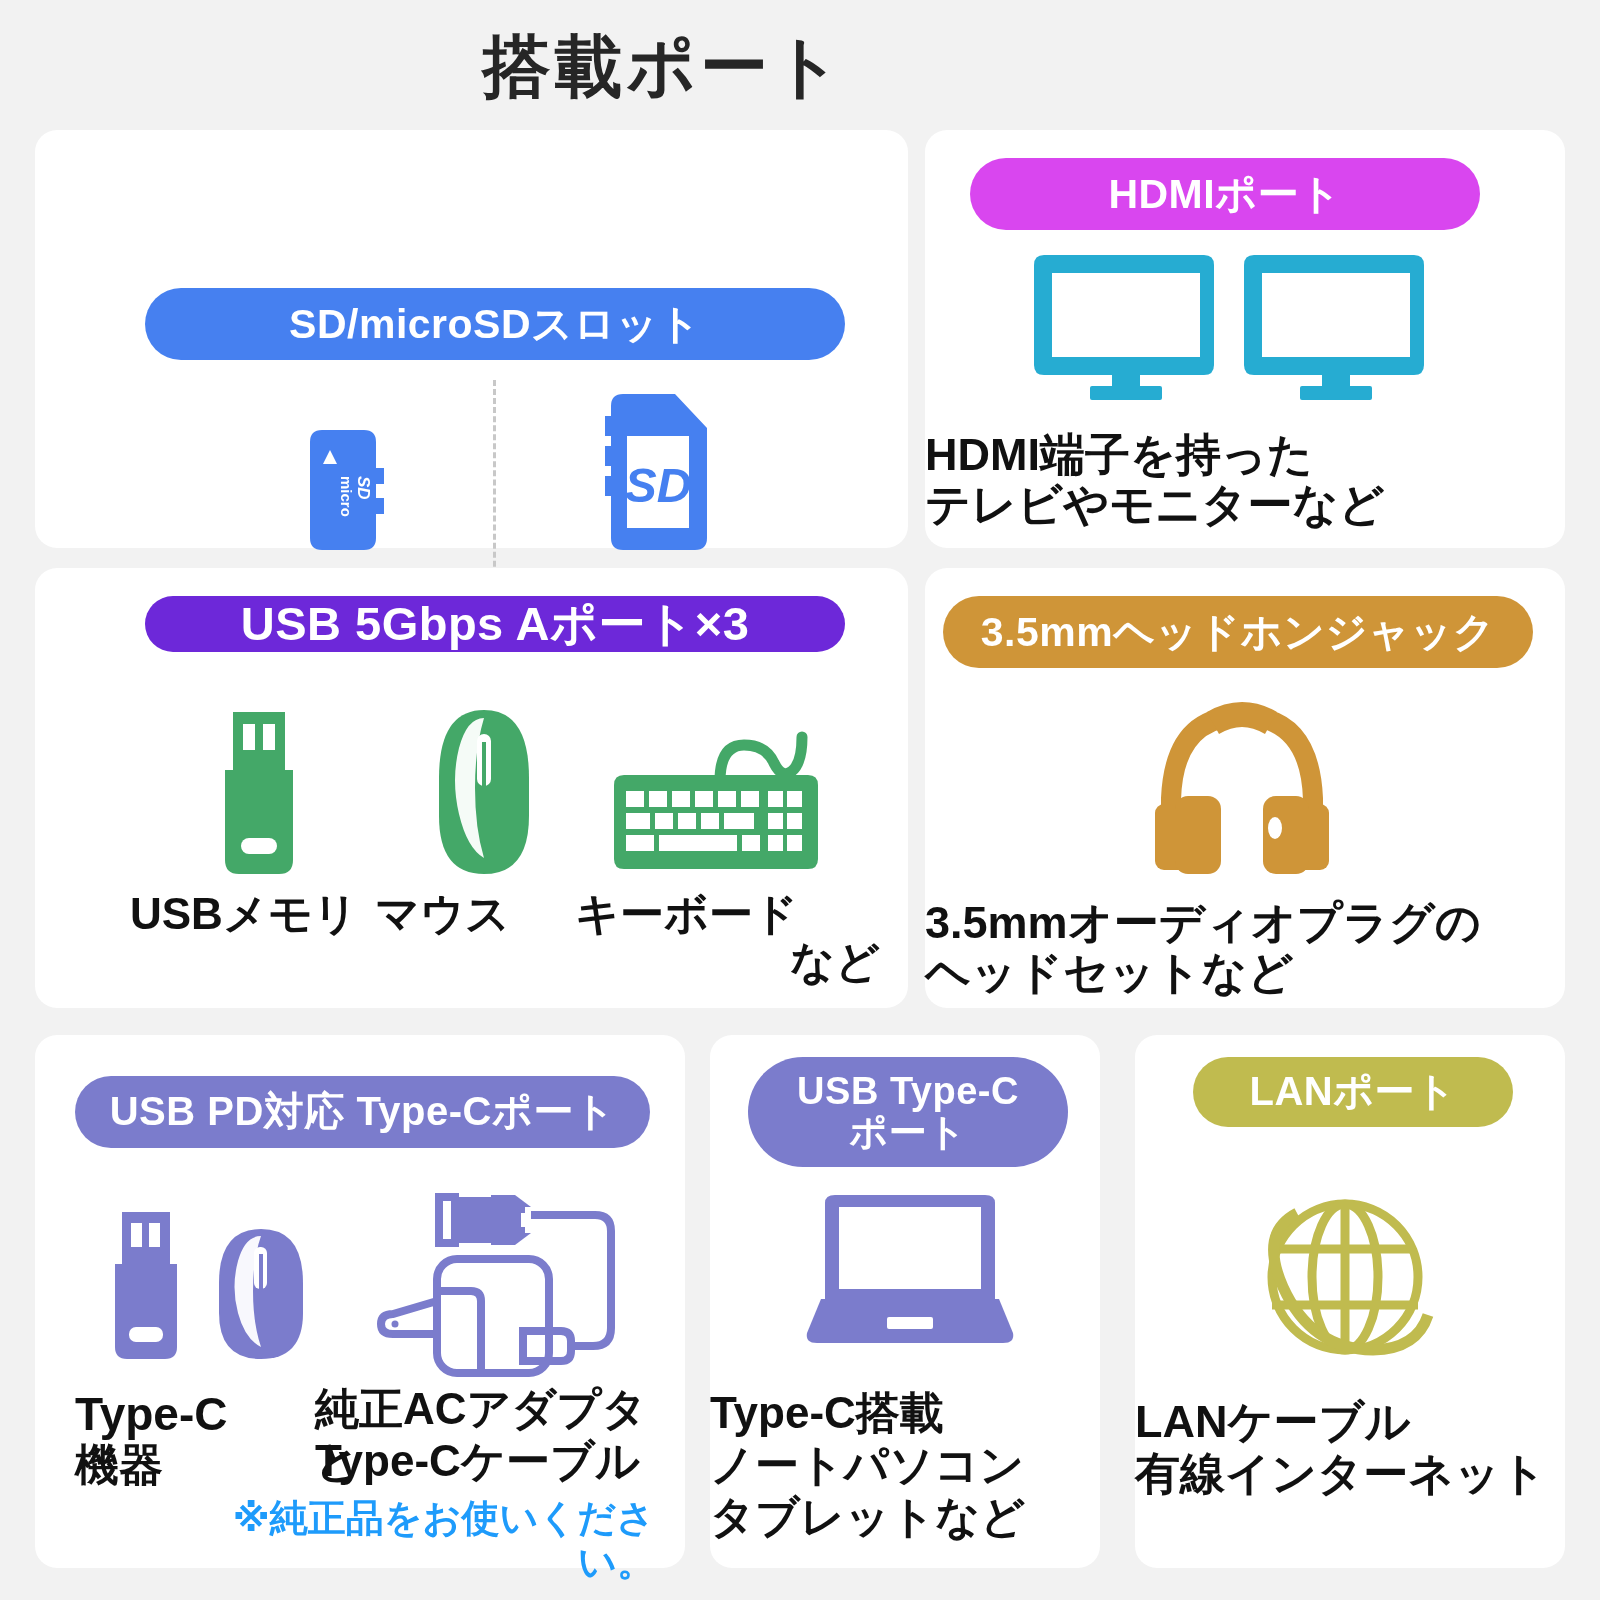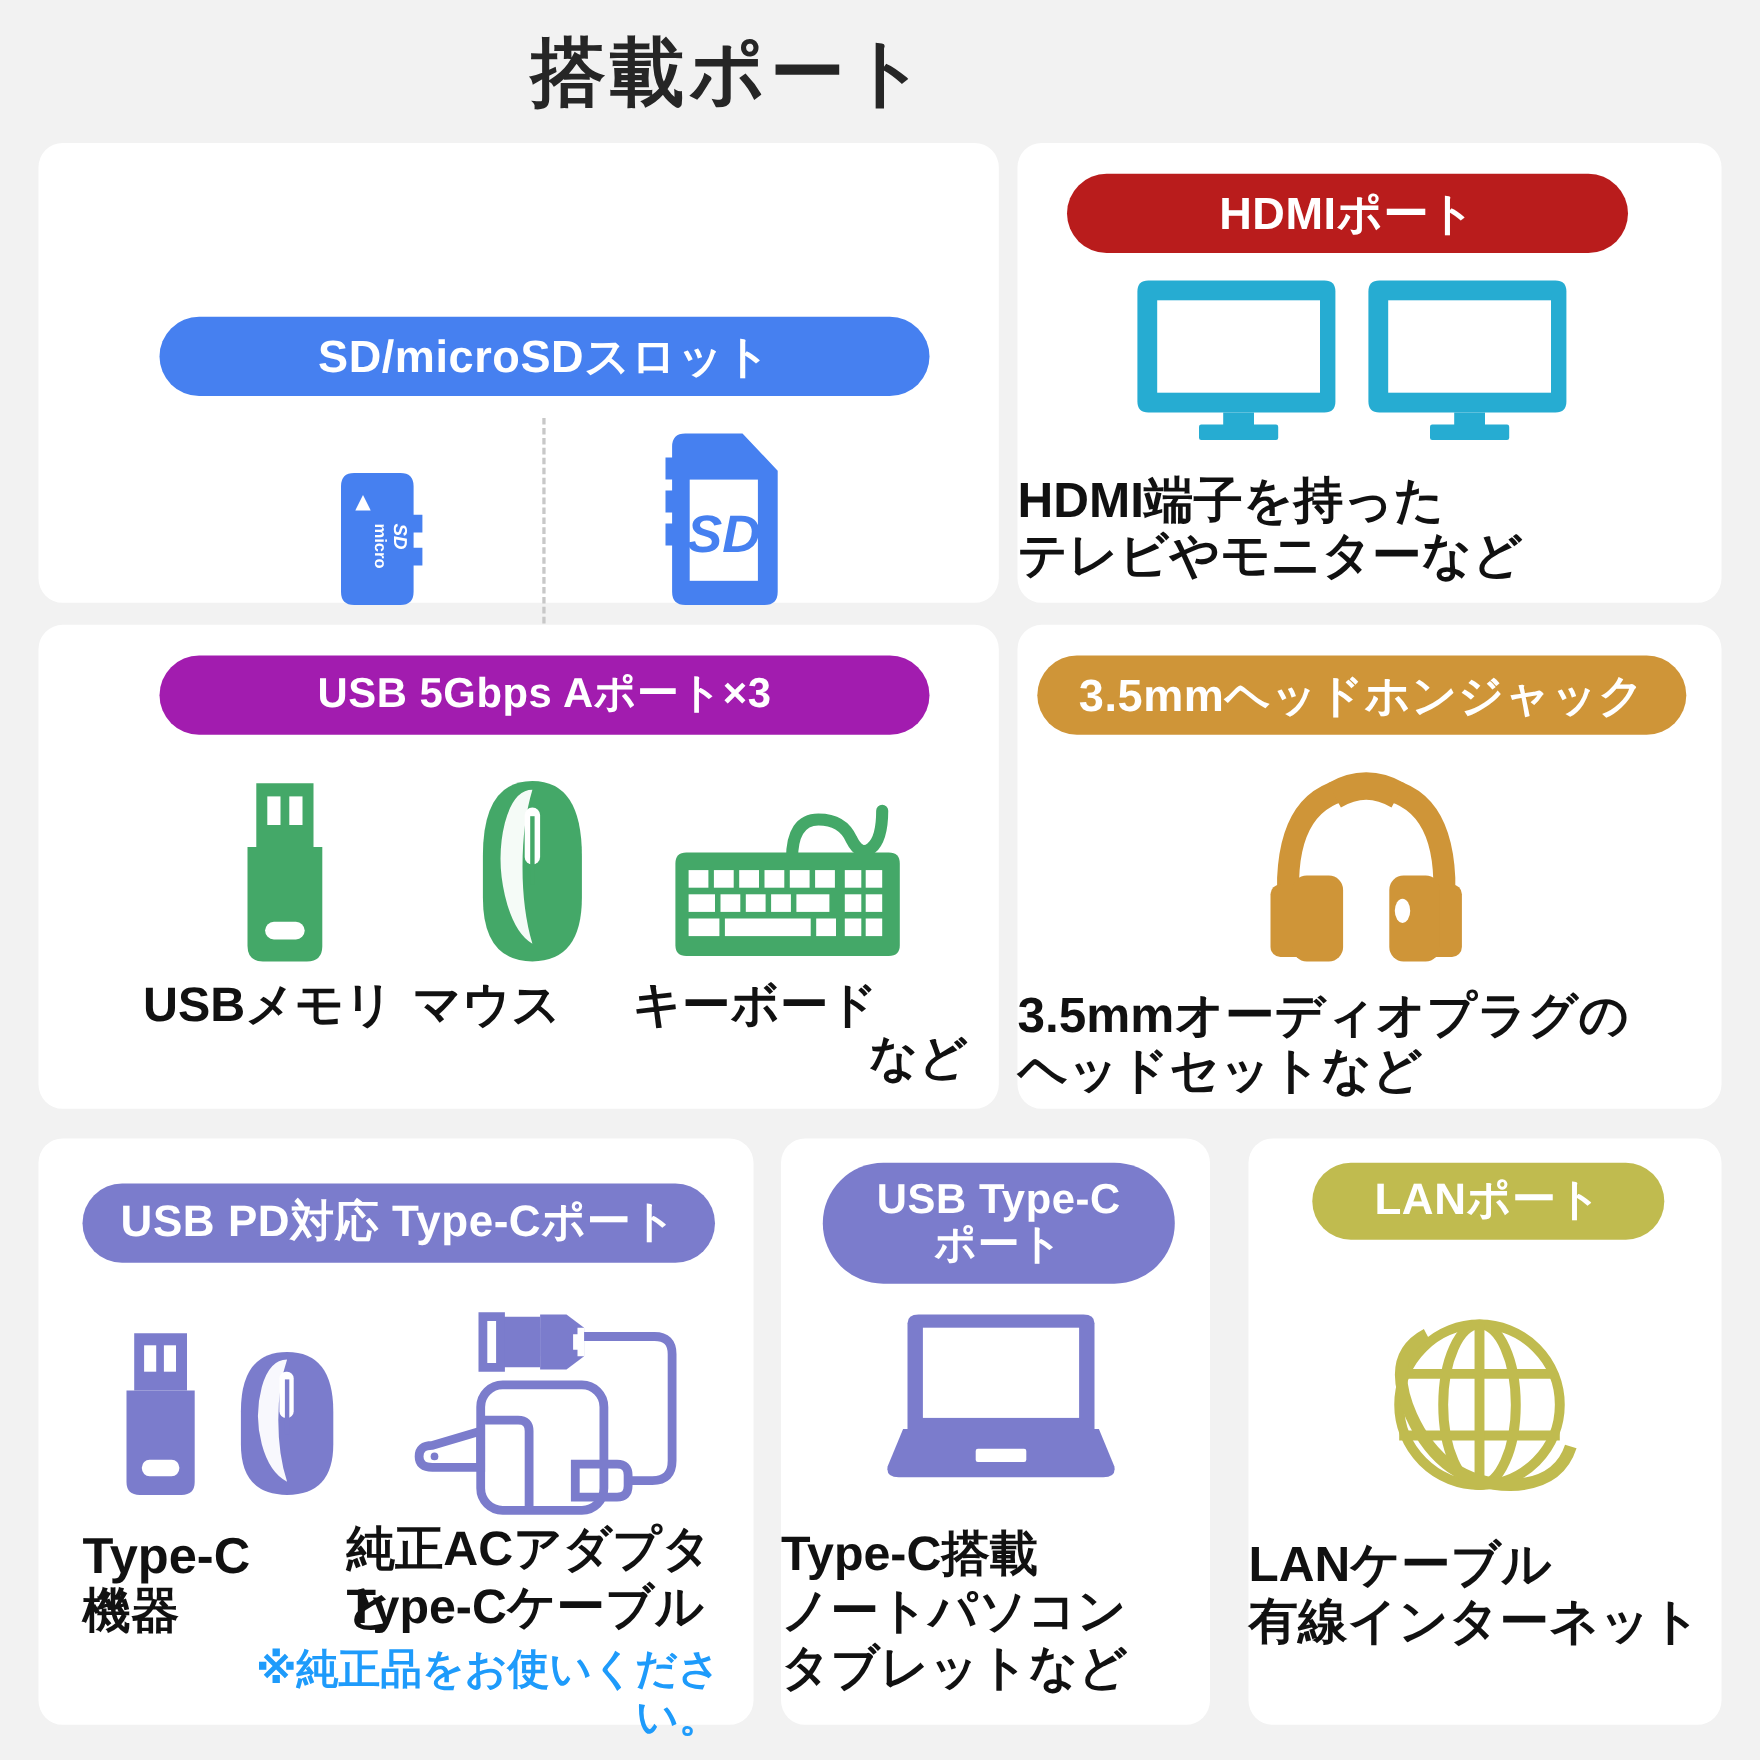--- a/index.html
+++ b/index.html
@@ -90,21 +90,21 @@
         <path d="M8 14 Q8 2 20 2 L72 2 L104 36 L104 146 Q104 158 92 158 L20 158 Q8 158 8 146 L8 104 L2 104 L2 84 L8 84 L8 74 L2 74 L2 54 L8 54 L8 44 L2 44 L2 24 L8 24 Z" fill="#4680f0"></path>
         <rect x="24" y="44" width="62" height="92" fill="#ffffff"></rect>
         <text x="55" y="110" text-anchor="middle" font-family="'Liberation Sans',sans-serif" font-size="48" font-weight="bold" font-style="italic" fill="#4680f0">SD</text>
       </svg>
     </div>
     <div class="caption" style="left:498px; top:432px; width:250px; font-size:44px;">SD</div>
     <div class="caption sub" style="left:498px; top:482px; width:250px; font-size:40px;">カード</div>
   </div>
 
   <div class="card" style="left:925px; top:130px; width:640px; height:418px;">
-    <div class="pill" style="left: 45px; top: 28px; width: 510px; height: 72px; font-size: 41px; background: #b91c1c;">HDMIポート</div>
+    <div class="pill" style="left: 45px; top: 28px; width: 510px; height: 72px; font-size: 41px; background: #d946ef;">HDMIポート</div>
 
     <div class="icon" style="left:105px; top:125px; width:400px; height:145px;">
       <svg width="400" height="145" viewBox="0 0 400 145">
         <g fill="#26acd2">
           <path d="M4 10 Q4 0 14 0 L174 0 Q184 0 184 10 L184 110 Q184 120 174 120 L14 120 Q4 120 4 110 Z"></path>
           <rect x="22" y="18" width="148" height="84" fill="#ffffff"></rect>
           <rect x="82" y="120" width="28" height="16"></rect>
           <rect x="60" y="131" width="72" height="14" rx="2"></rect>
           <path d="M214 10 Q214 0 224 0 L384 0 Q394 0 394 10 L394 110 Q394 120 384 120 L224 120 Q214 120 214 110 Z"></path>
           <rect x="232" y="18" width="148" height="84" fill="#ffffff"></rect>
@@ -112,21 +112,21 @@
           <rect x="270" y="131" width="72" height="14" rx="2"></rect>
         </g>
       </svg>
     </div>
 
     <div class="caption" style="left:0px; top:298px; width:640px; font-size:45px;">HDMI端子を持った</div>
     <div class="caption" style="left:0px; top:348px; width:640px; font-size:45px;">テレビやモニターなど</div>
   </div>
 
   <div class="card" style="left:35px; top:568px; width:873px; height:440px;">
-    <div class="pill" style="left: 110px; top: 28px; width: 700px; height: 72px; font-size: 38px; background: #a21caf;">USB 5Gbps Aポート×3</div>
+    <div class="pill" style="left: 110px; top: 28px; width: 700px; height: 56px; font-size: 47px; background: #6d28d9;">USB 5Gbps Aポート×3</div>
 
     <div class="icon" style="left:186px; top:140px; width:76px; height:170px;">
       <svg width="76" height="170" viewBox="0 0 76 170">
         <g fill="#44a868">
           <path d="M12 4 L64 4 L64 62 L12 62 Z"></path>
           <rect x="22" y="16" width="12" height="26" fill="#ffffff"></rect>
           <rect x="42" y="16" width="12" height="26" fill="#ffffff"></rect>
           <path d="M4 62 L72 62 L72 152 Q72 166 58 166 L18 166 Q4 166 4 152 Z"></path>
           <rect x="20" y="130" width="36" height="16" rx="8" fill="#ffffff"></rect>
         </g>

